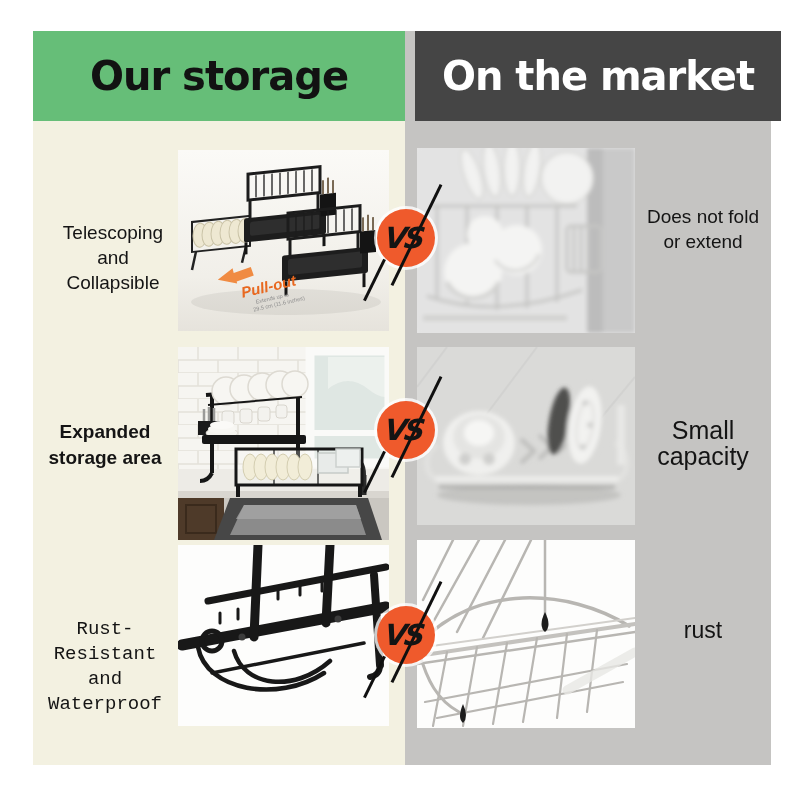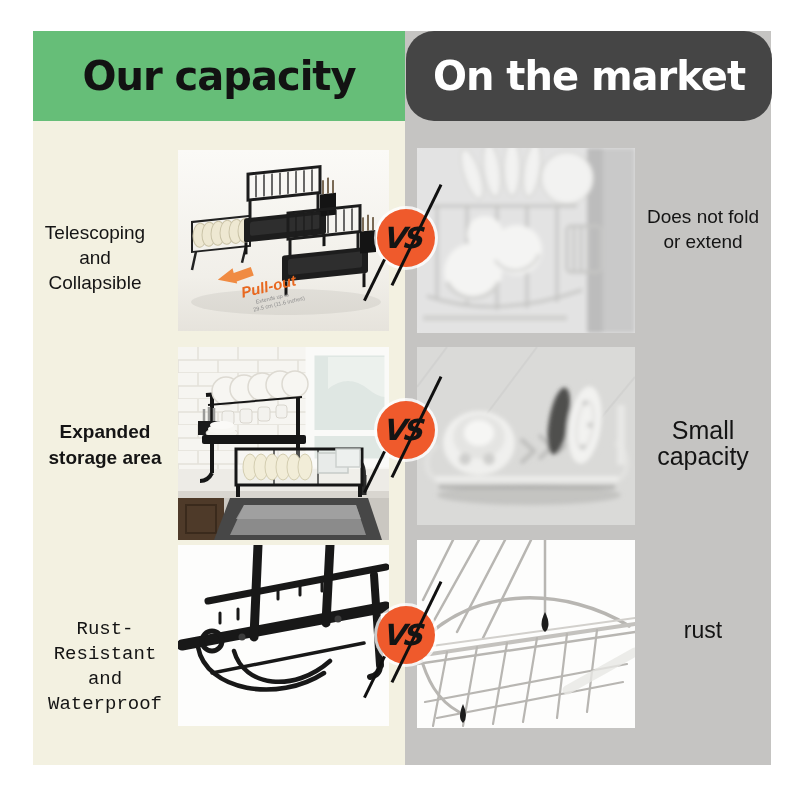--- a/index.html
+++ b/index.html
@@ -6,24 +6,24 @@
   .canvas { position:relative; width:800px; height:800px; background:#ffffff; overflow:hidden;
             font-family:"Liberation Sans", sans-serif; }
 
   .panel { position:absolute; top:31px; height:734px; }
   .panel-left  { left:33px;  width:372px; background:#f3f1e1; }
   .panel-right { left:405px; width:366px; background:#c5c4c2; }
 
   .hdr { position:absolute; top:31px; height:90px; display:flex; align-items:center; justify-content:center;
          font-family:"DejaVu Sans", sans-serif; font-weight:bold; font-size:40px; letter-spacing:-1px; }
   .hdr-left  { left:33px;  width:372px; background:#66be78; color:#121212; }
-  .hdr-right { left:406px; width:366px; background:#454545; color:#ffffff;border-radius:28px; }
+  .hdr-right { left:415px; width:366px; background:#454545; color:#ffffff; }
 
   .label { position:absolute; color:#141414; text-align:center; white-space:pre-line; z-index:4; }
-  .l1o { left:20px;  top:220px; width:150px; font-size:19px; line-height:25px; }
+  .l1o { left:38px;  top:220px; width:150px; font-size:19px; line-height:25px; }
   .l1m { left:633px; top:204px; width:140px; font-size:19px; line-height:25px; }
   .l2o { left:30px;  top:419px; width:150px; font-size:19px; line-height:26px;font-weight:bold; }
   .l2m { left:633px; top:417px; width:140px; font-size:25px; line-height:26px; }
   .l3o { left:26px;  top:617px; width:158px; font-size:19px; line-height:25px;font-family:Liberation Mono, monospace; }
   .l3m { left:633px; top:618px; width:140px; font-size:23px; line-height:25px; }
 
   .photo { position:absolute; overflow:hidden; }
   .p1 { left:178px; top:150px; width:211px; height:181px;
         background:linear-gradient(180deg,#fbfaf7 0%,#f1efe9 70%,#e6e3dc 100%); }
   .p2 { left:417px; top:148px; width:218px; height:185px; background:#e4e4e4; }
@@ -45,21 +45,21 @@
 </style>
 </head>
 <body>
 
 <div class="canvas">
 
   <div class="panel panel-left"></div>
   <div class="panel panel-right"></div>
 
   <div class="hdr hdr-left">
-    <span>Our capacity</span>
+    <span>Our storage</span>
   </div>
   <div class="hdr hdr-right">
     <span>On the market</span>
   </div>
 
   <div class="label l1o">Telescoping
 and
 Collapsible</div>
   <div class="label l1m">Does not fold
 or extend</div>

